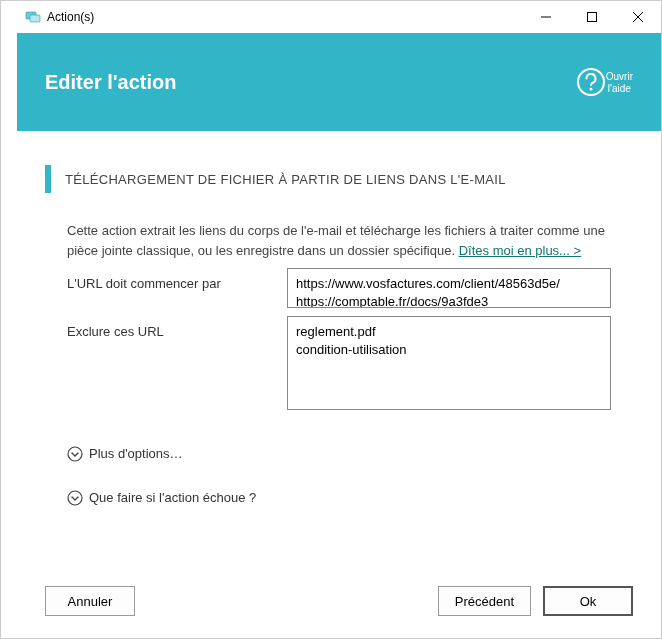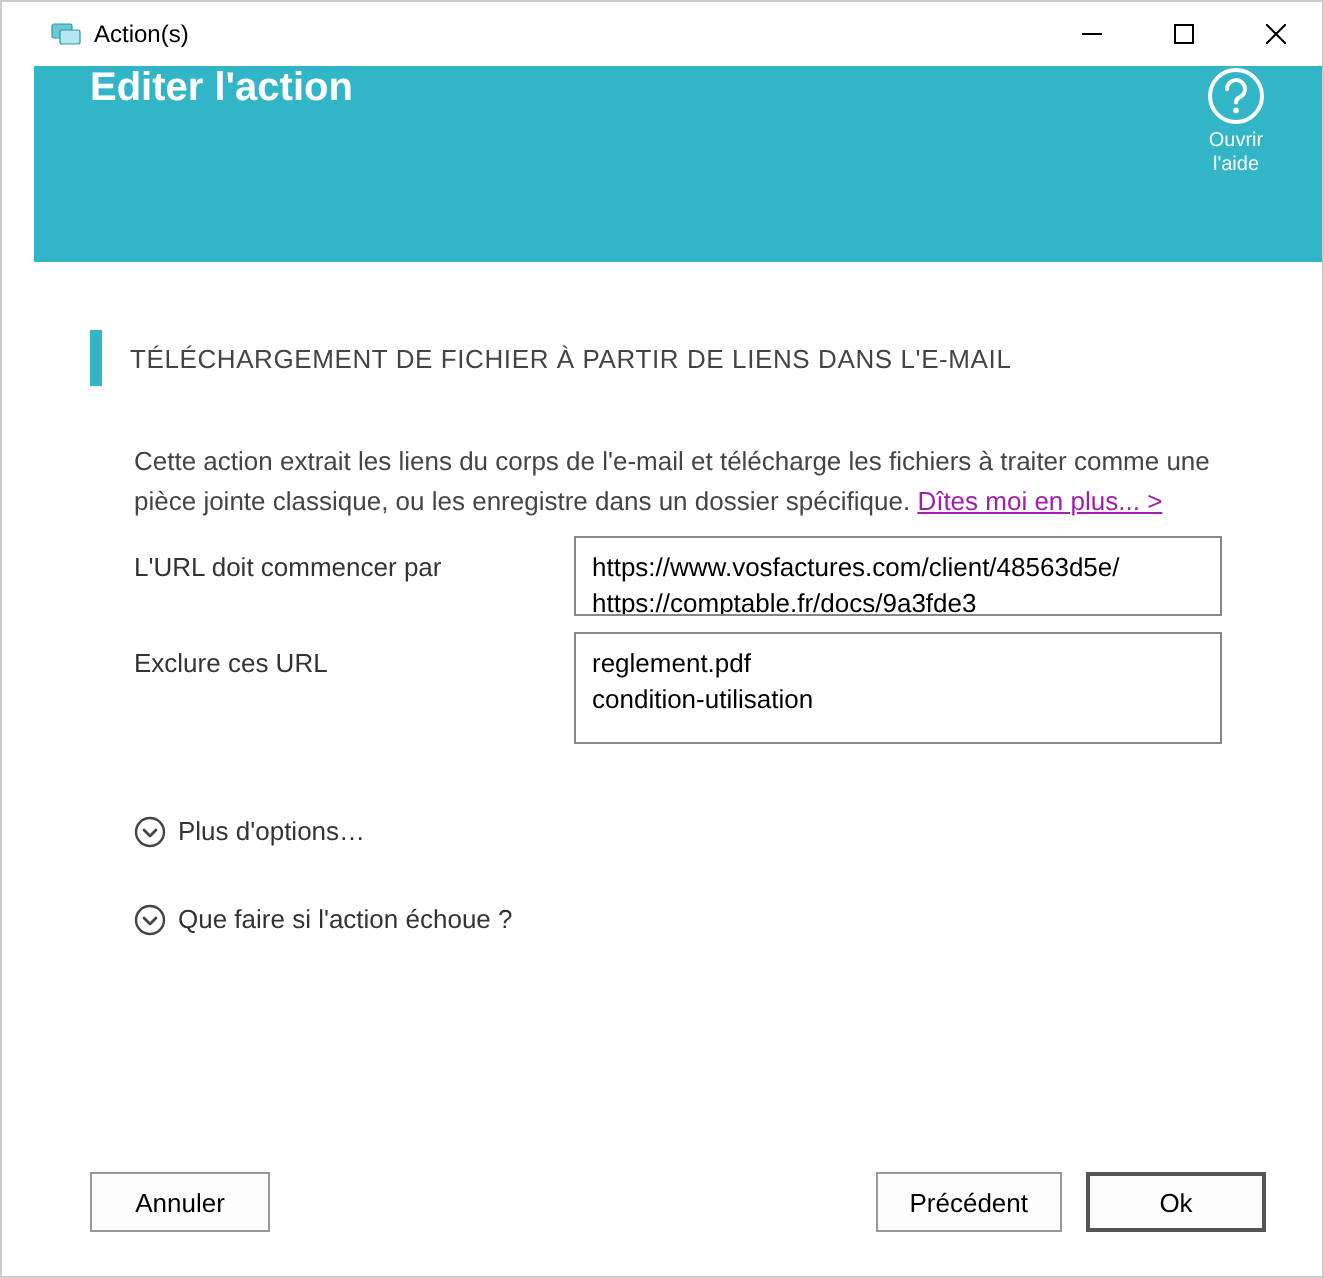--- a/index.html
+++ b/index.html
@@ -7,41 +7,41 @@
   .window { width: 662px; height: 639px; border: 1px solid #ccc; display: flex; flex-direction: column; overflow: hidden; padding-left: 16px; }
 
   
   .titlebar { height: 32px; display: flex; align-items: center; padding: 0 0 0 8px; background: #fff; }
   .titlebar .app-icon { width: 16px; height: 16px; margin-right: 6px; }
   .titlebar .title { font-size: 12px; color: #000; flex: 0 0 auto; }
   .titlebar .spacer { flex: 1; }
   .titlebar .winbtn { width: 46px; height: 32px; display: flex; align-items: center; justify-content: center; cursor: pointer; }
 
   
-  .blue-header { background: #32b6c7; color: #fff; height: 98px; display: flex; padding: 0 28px; justify-content: space-between; }
+  .blue-header { background: #32b6c7; color: #fff; height: 98px; display: flex; align-items: center; padding: 0 28px; justify-content: space-between; }
   .blue-header .page-title { font-size: 20px; font-weight: 600; }
-  .help-block { display: flex; flex-direction: column; align-items: center; cursor: pointer; }
+  .help-block { display: flex; flex-direction: row; align-items: center; cursor: pointer; }
   .help-block .help-icon { width: 30px; height: 30px; }
   .help-block .help-text { font-size: 10px; text-align: center; line-height: 1.2; margin-top: 2px; }
 
   
   .section-heading { display: flex; align-items: center; margin: 34px 28px 0 28px; }
   .section-heading .bar { width: 6px; height: 28px; background: #32b6c7; margin-right: 14px; }
   .section-heading .text { font-size: 13px; font-weight: 400; letter-spacing: 0.3px; color: #444; }
 
   
   .body { flex: 1; padding: 0 50px; overflow: auto; }
   .desc { margin: 28px 0 0 0; font-size: 13px; color: #444; line-height: 1.5; }
-  .desc a { color: #a21caf; text-decoration: underline; cursor: pointer; }
+  .desc a { color: #0f766e; text-decoration: underline; cursor: pointer; }
 
   .form-row { display: flex; align-items: flex-start; margin-top: 8px; }
   .form-row .label { width: 220px; padding-top: 8px; color: #333; }
   .form-row textarea { flex: 1; border: 1px solid #888; padding: 6px 8px; font-family: inherit; font-size: 13px; resize: none; outline: none; line-height: 1.4; }
   .form-row textarea.url { height: 40px; }
-  .form-row textarea.exclude { height: 56px; }
+  .form-row textarea.exclude { height: 94px; }
 
   .expander { display: flex; cursor: pointer; color: #333; margin-top: 28px; }
   .expander .chev { width: 16px; height: 16px; margin-right: 6px; flex-shrink: 0; }
 
   
   .footer { padding: 16px 28px 22px 28px; display: flex; align-items: center; }
   .footer .spacer { flex: 1; }
   .btn { min-width: 90px; height: 30px; border: 1px solid #999; background: #fdfdfd; font-family: inherit; font-size: 13px; cursor: pointer; padding: 0 16px; }
   .btn.ok { border: 2px solid #555; margin-left: 12px; text-align: center; }
   .btn.prev { margin-left: 12px; }

